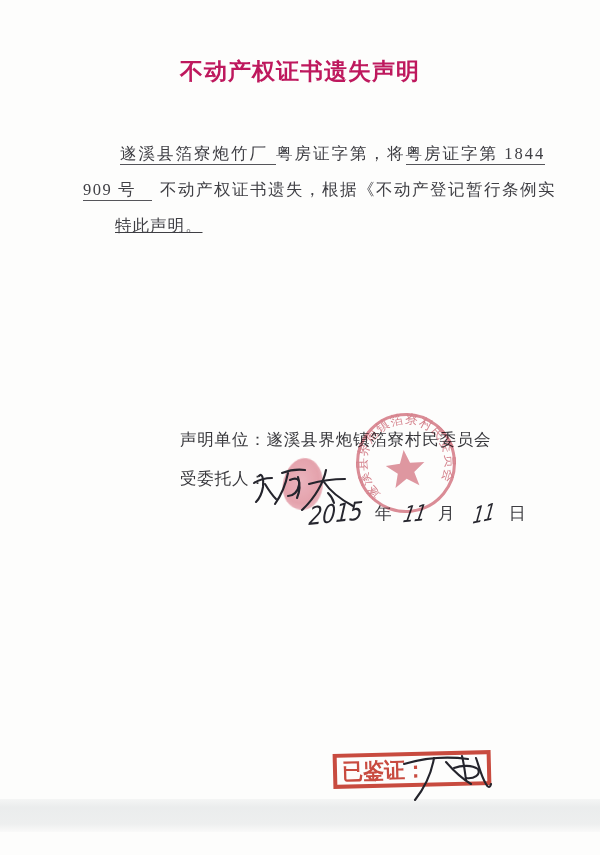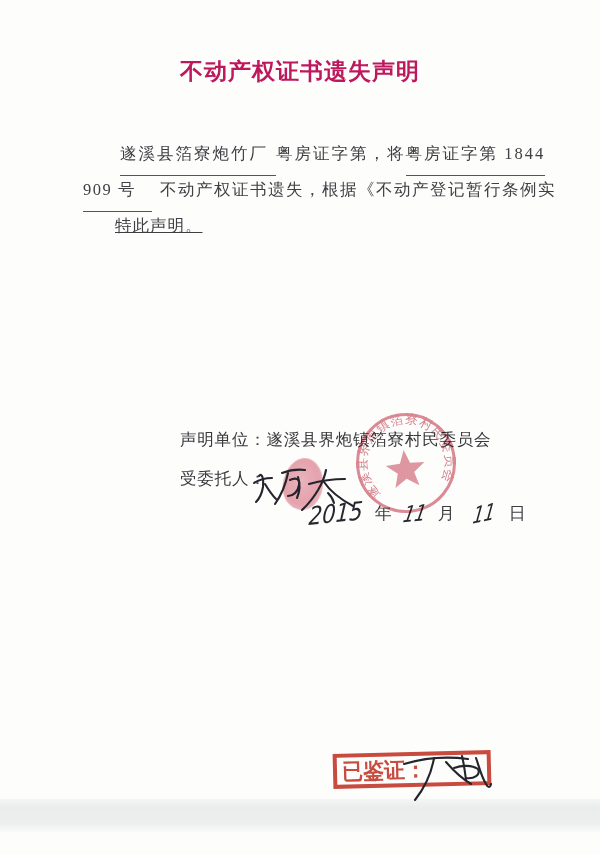--- a/index.html
+++ b/index.html
@@ -38,21 +38,21 @@
     color: #3f3f44;
   }
   .pline { white-space: nowrap; }
   .pline.l1 { text-indent: 37px; letter-spacing: 2px; }
   .pline.l2 { letter-spacing: 1.5px; }
   .pline.l3 { letter-spacing: 1px; }
   .pline.l4 { letter-spacing: 1px; }
   .pline.l5 { letter-spacing: 1px; text-indent: 32px; text-decoration: underline; }
   .blank-u {
     border-bottom: 1px solid #55555a;
-    padding-bottom: 12px;
+    padding-bottom: 1px;
   }
   .blank-u.trail { padding-right: 8px; }
   .blank-u.trail-wide { padding-right: 16px; }
   .after-gap { margin-left: 8px; }
 
   
   .signoff {
     position: absolute;
     left: 180px;
     top: 428px;

